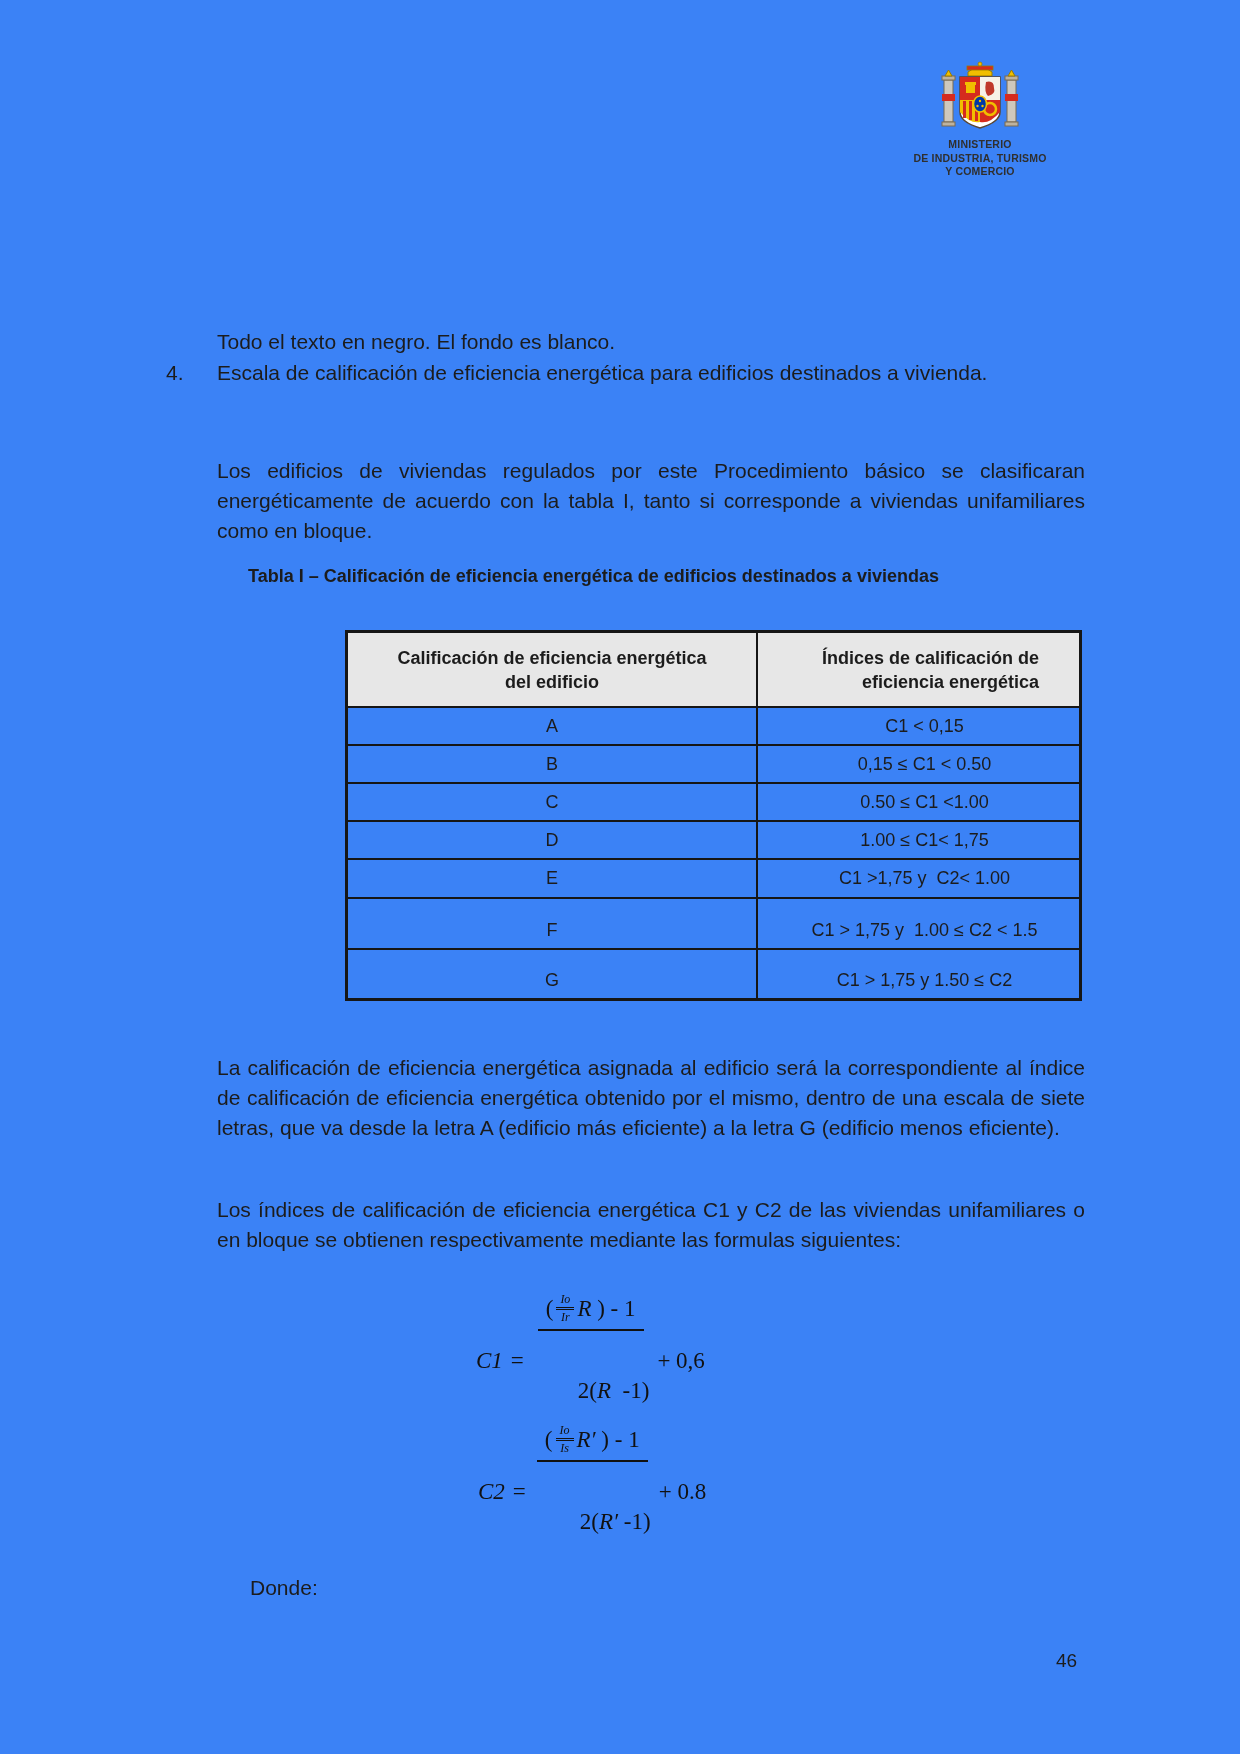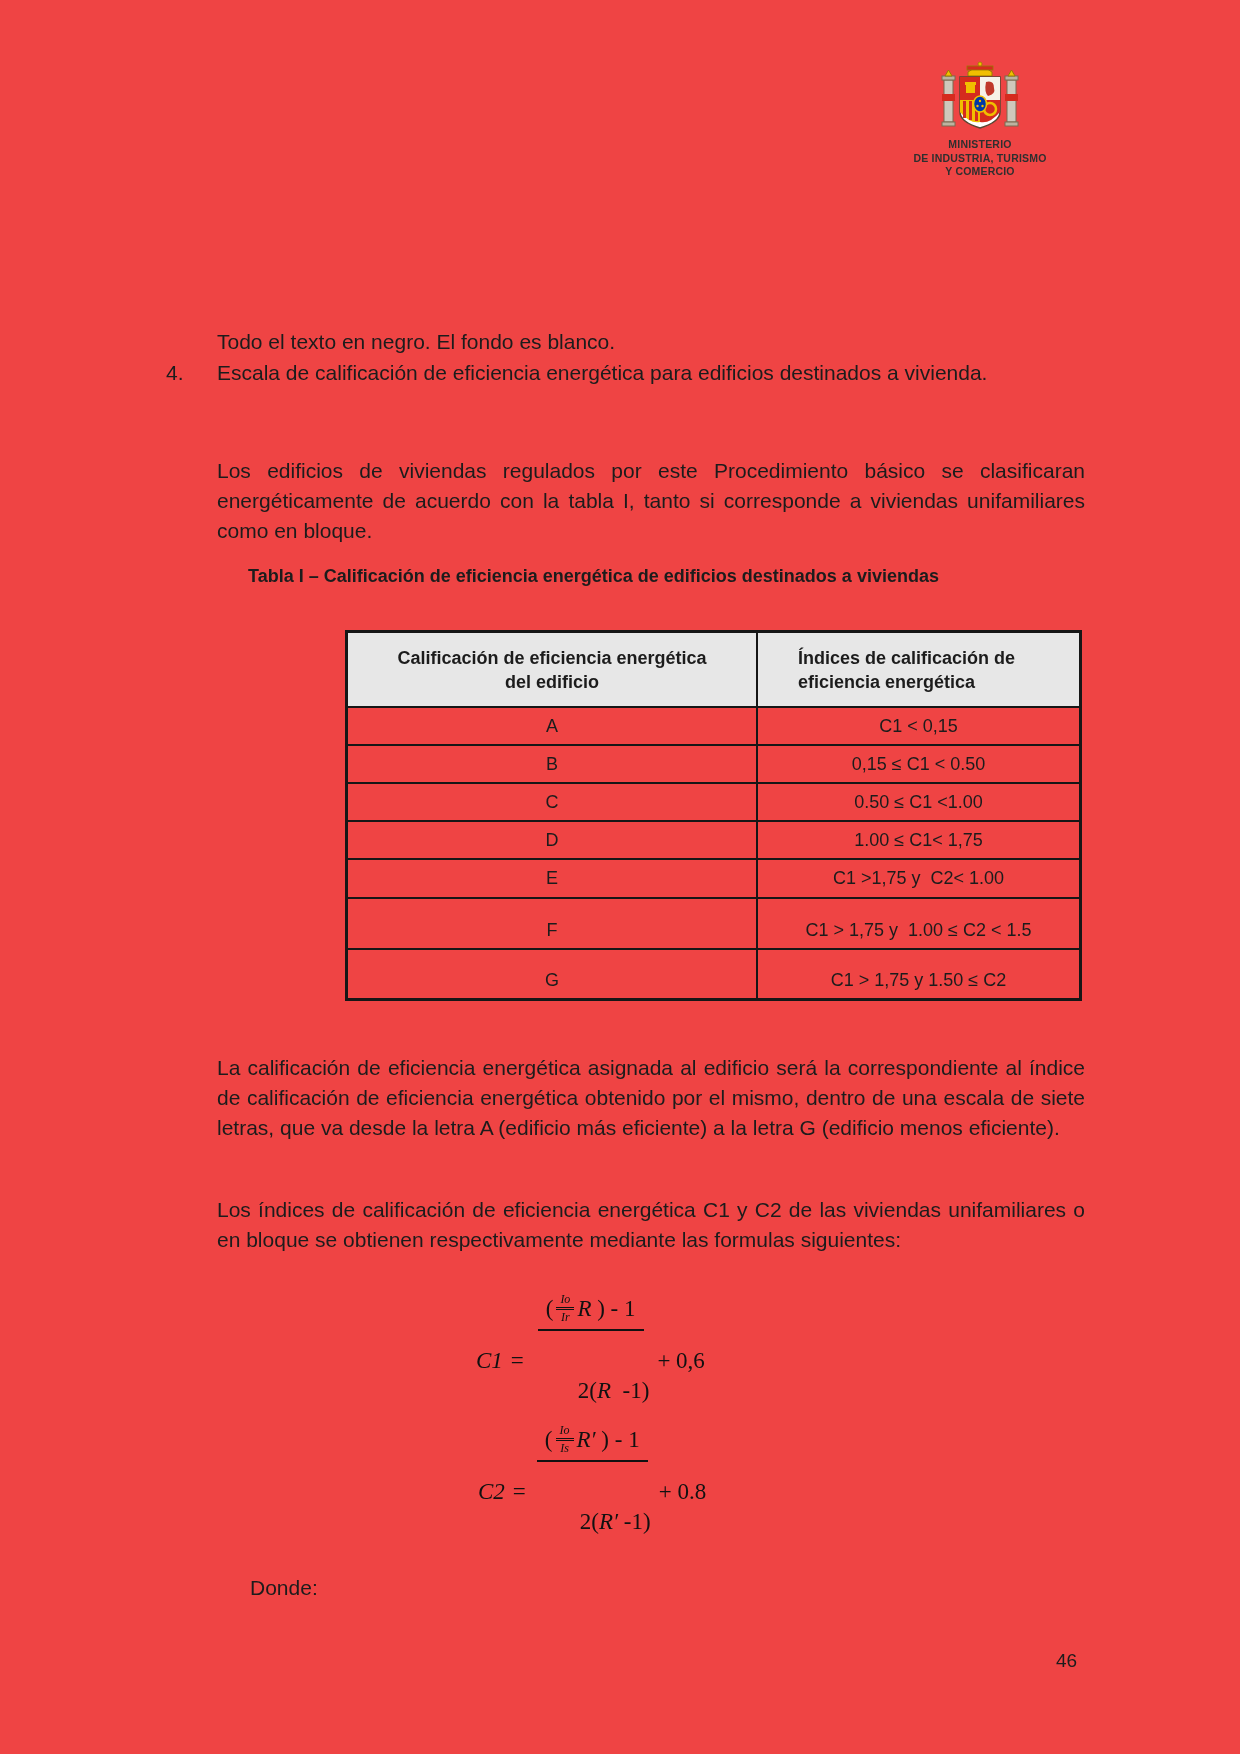--- a/index.html
+++ b/index.html
@@ -1,20 +1,20 @@
 <!DOCTYPE html>
 <html><head>
 <meta charset="utf-8">
 <style>
   html,body { margin:0; padding:0; background:#888; }
   .page {
     position:relative;
     width:1240px; height:1754px;
     margin:0 auto;
-    background:#ef4444;
+    background:#3b82f6;
     color:#1c1c1c;
     font-family:"Liberation Sans", sans-serif;
     overflow:hidden;
   }
 
   
   .logo { position:absolute; top:60px; left:898px; width:164px; text-align:center; }
   .logo .crest { display:block; margin:0 auto 4px auto; }
   .logo .mline { font-size:10.5px; font-weight:bold; line-height:13.5px; color:#2f2f2f; letter-spacing:.2px; }
 
@@ -33,26 +33,26 @@
   .pagenum   { position:absolute; top:1650px; left:1056px; font-size:19px; }
 
   
   .tbl-title { position:absolute; top:566px; left:248px; font-size:18px; font-weight:bold; }
   .tbl {
     position:absolute; top:630px; left:345px;
     width:737px; box-sizing:border-box;
     border:3px solid #161616;
     font-size:18px;
   }
-  .tbl .trow { display:flex; box-sizing:border-box; border-top:2px solid #161616; }
+  .tbl .trow { display:flex; box-sizing:border-box; border-top:2px solid #161616;gap:12px; }
   .tbl .trow:first-child { border-top:none; }
   .tbl .c1col { width:410px; box-sizing:border-box; border-right:2px solid #161616;
                 display:flex; align-items:center; justify-content:center; text-align:center; }
   .tbl .c2col { flex:1; display:flex; align-items:center; justify-content:center;
-                text-align:left; white-space:pre; }
+                text-align:right; white-space:pre; }
   .tbl .thead { background:#e7e7e7; height:73px; font-weight:bold; }
   .tbl .thead .c1col, .tbl .thead .c2col { line-height:24px; padding:0 40px; }
   .r-a { height:38px; } .r-b { height:38px; } .r-c { height:38px; }
   .r-d { height:38px; } .r-e { height:39px; }
   .r-f { height:51px; } .r-g { height:50px; }
   .r-f .c1col, .r-f .c2col, .r-g .c1col, .r-g .c2col { align-items:flex-end; padding-bottom:7px; }
 
   
   .formula {
     position:absolute;

